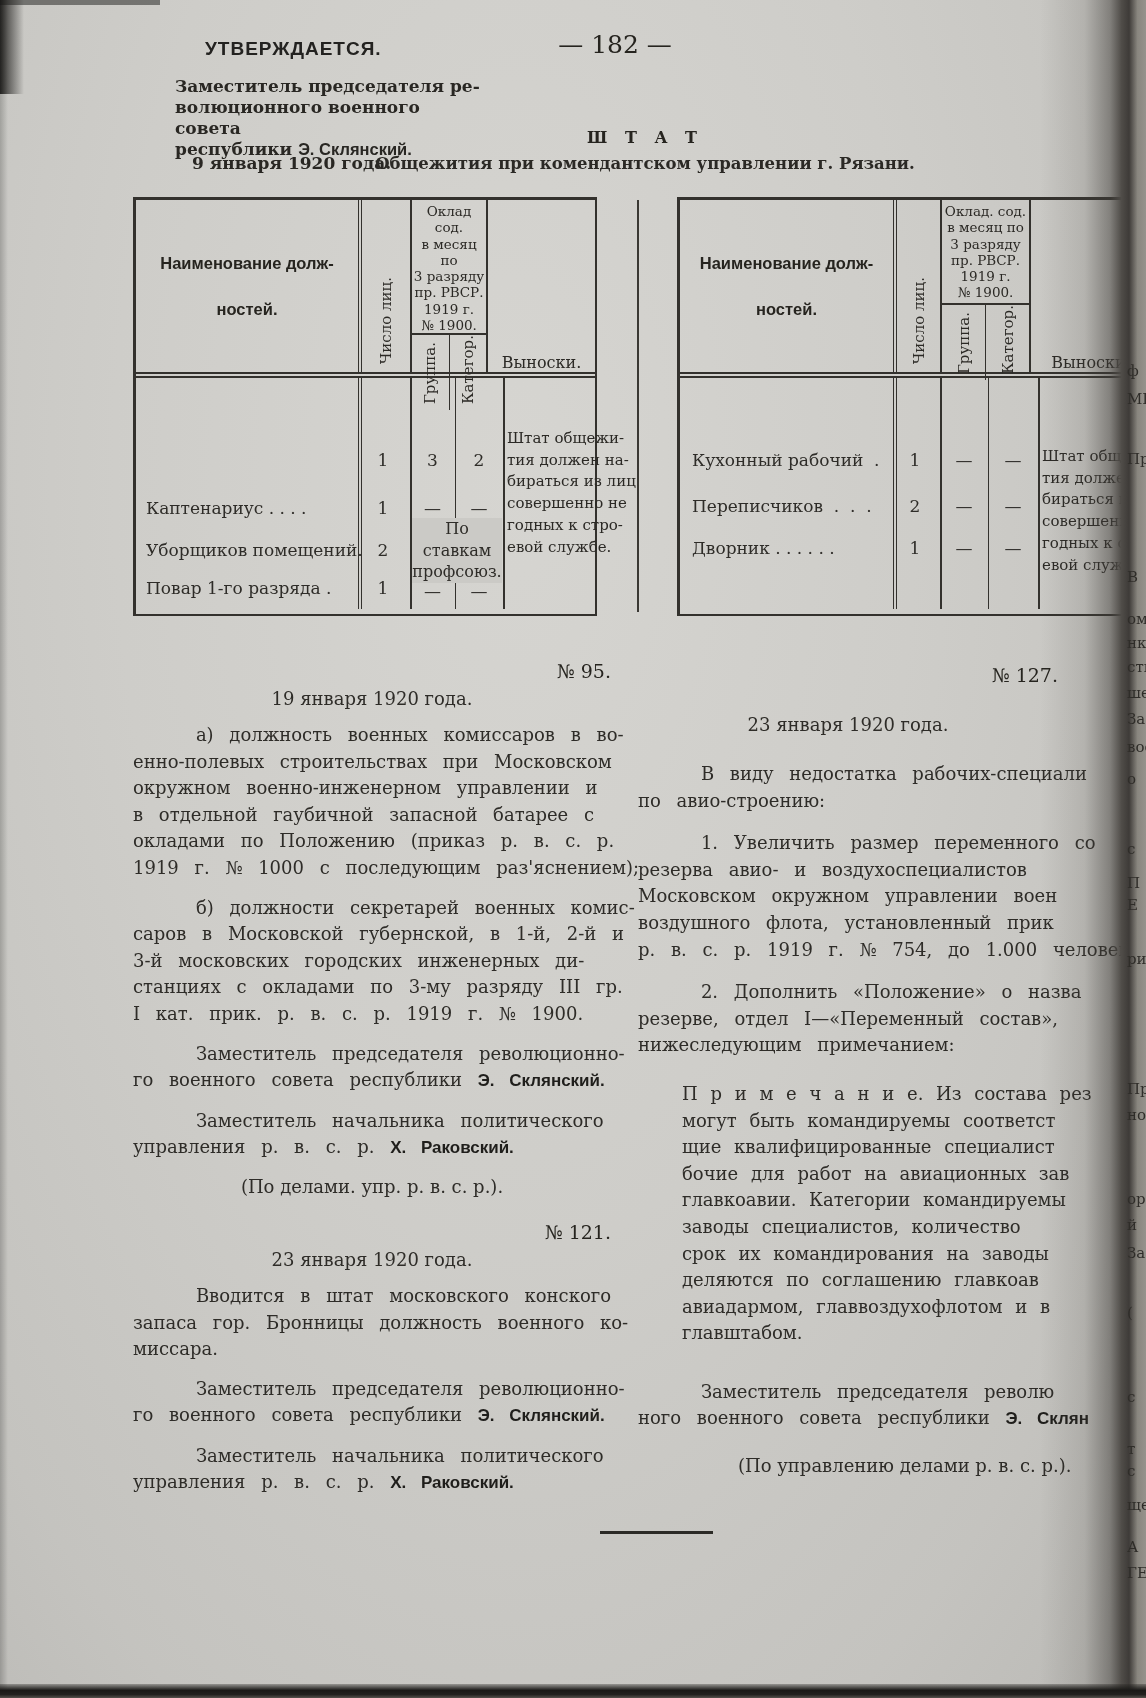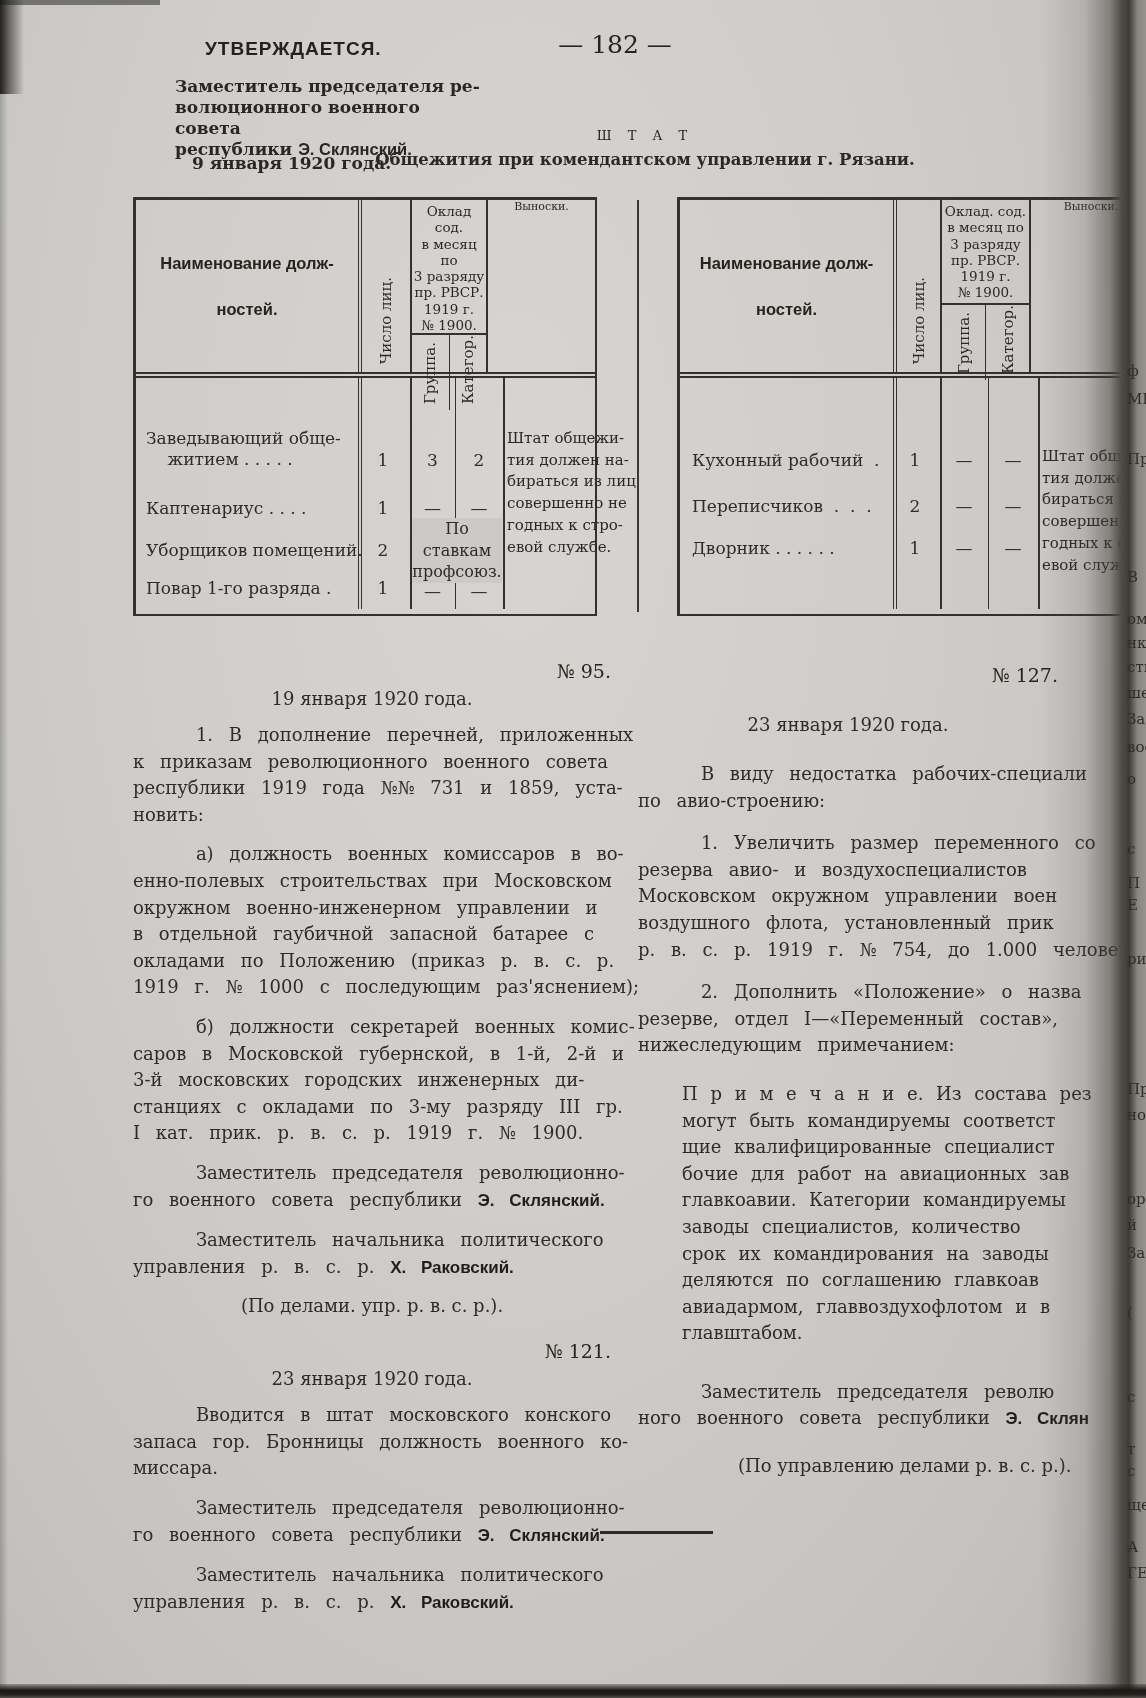--- a/index.html
+++ b/index.html
@@ -12,41 +12,41 @@
   .c{text-align:center;}
   .sans-b{font-family:"Liberation Sans","DejaVu Sans",sans-serif;font-weight:bold;}
 
   
   .approved{left:205px;top:38px;font-size:19px;letter-spacing:1px;color:#232220;}
   .pagenum{left:530px;top:30px;width:170px;font-size:25px;text-align:center;color:#26241f;}
   .approver{left:175px;top:76px;width:310px;font-size:17px;line-height:21px;font-weight:bold;color:#292723;}
   .approver .nm{font-size:16.5px;}
   .appdate{left:192px;top:153px;font-size:17px;font-weight:bold;color:#292723;}
   .staffblock{left:250px;top:128px;width:790px;text-align:center;}
-  .stitle{font-size:13px;font-weight:400;letter-spacing:6px;color:#26241f;}
+  .stitle{font-size:16px;font-weight:700;letter-spacing:6px;color:#26241f;}
   .ssub{margin-top:7px;font-size:16.5px;font-weight:600;color:#2b2925;}
 
   
   .tbl{position:absolute;top:197px;border:2px solid #33312d;border-left-width:3px;border-top-width:3px;}
   .tbl-l{left:133px;width:459px;height:414px;}
   .tbl-r{left:677px;width:471px;height:414px;border-right:none;}
   .thead{position:relative;height:172px;display:flex;}
   .th{box-sizing:border-box;height:100%;}
   .th-name{display:flex;align-items:center;justify-content:center;text-align:center;
     font-size:16.5px;line-height:23px;}
   .th-name .t{font-family:"Liberation Sans","DejaVu Sans",sans-serif;font-weight:bold;color:#26241f;}
   .th-persons{border-left:4px double #33312d;display:flex;justify-content:center;align-items:flex-end;padding-bottom:8px;}
   .th-salary{border-left:2px solid #33312d;display:flex;flex-direction:column;}
   .salary-top{flex:0 0 100px;border-bottom:2px solid #33312d;text-align:center;
     font-size:13.5px;line-height:16.3px;padding-top:3px;color:#2b2925;}
   .salary-sub{flex:1;display:flex;}
   .salary-sub .sc{flex:1;display:flex;justify-content:center;align-items:flex-end;padding-bottom:6px;}
   .salary-sub .sc+.sc{border-left:1px solid #33312d;}
-  .th-notes{border-left:2px solid #33312d;display:flex;align-items:flex-start;justify-content:center;
-    font-size:11px;color:#2b2925;}
+  .th-notes{border-left:2px solid #33312d;display:flex;align-items:flex-end;justify-content:center;
+    font-size:16px;color:#2b2925;}
   .vlab{writing-mode:vertical-rl;transform:rotate(180deg);font-size:15px;color:#2b2925;white-space:nowrap;}
   .dblrule{height:6px;border-top:2px solid #33312d;border-bottom:2px solid #33312d;box-sizing:border-box;}
   .tbody{position:relative;height:231px;font-size:17px;}
   .vline{position:absolute;top:0;bottom:0;width:0;}
   .vl-dbl{border-left:4px double #33312d;}
   .vl-2{border-left:2px solid #33312d;}
   .vl-1{border-left:1px solid #33312d;}
   .cell{position:absolute;line-height:21px;}
   .cnt{width:46px;text-align:center;}
   .dash{text-align:center;}
@@ -129,22 +129,20 @@
         <span>Выноски.</span>
       </div>
     </div>
     <div class="dblrule"></div>
     <div class="tbody">
       <div class="vline vl-dbl" style="left:222px;"></div>
       <div class="vline vl-2" style="left:274px;"></div>
       <div class="vline vl-1" style="left:319px;"></div>
       <div class="vline vl-2" style="left:367px;"></div>
 
-      <div class="cell ws" style="left:10px;top:50px;">Заведывающий обще-
-    житием . . . . .</div>
       <div class="cell ws" style="left:10px;top:120px;">Каптенариус . . . .</div>
       <div class="cell ws" style="left:10px;top:162px;">Уборщиков помещений.</div>
       <div class="cell ws" style="left:10px;top:200px;">Повар 1-го разряда .</div>
 
       <div class="cell cnt" style="left:224px;top:72px;">1</div>
       <div class="cell cnt" style="left:224px;top:120px;">1</div>
       <div class="cell cnt" style="left:224px;top:162px;">2</div>
       <div class="cell cnt" style="left:224px;top:200px;">1</div>
 
       <div class="cell dash" style="left:274px;width:45px;top:72px;">3</div>
@@ -223,24 +221,20 @@
 бираться из лиц
 совершенно не
 годных к стро-
 евой службе.</div>
     </div>
   </div>
 
   <div class="ocol ocol-l">
     <div class="onum">№ 95.</div>
     <div class="odate">19 января 1920 года.</div>
-    <div class="par">    1. В дополнение перечней, приложенных
-к приказам революционного военного совета
-республики 1919 года №№ 731 и 1859, уста-
-новить:</div>
     <div class="par">    а) должность военных комиссаров в во-
 енно-полевых строительствах при Московском
 окружном военно-инженерном управлении и
 в отдельной гаубичной запасной батарее с
 окладами по Положению (приказ р. в. с. р.
 1919 г. № 1000 с последующим раз'яснением);</div>
     <div class="par">    б) должности секретарей военных комис-
 саров в Московской губернской, в 1-й, 2-й и
 3-й московских городских инженерных ди-
 станциях с окладами по 3-му разряду III гр.

